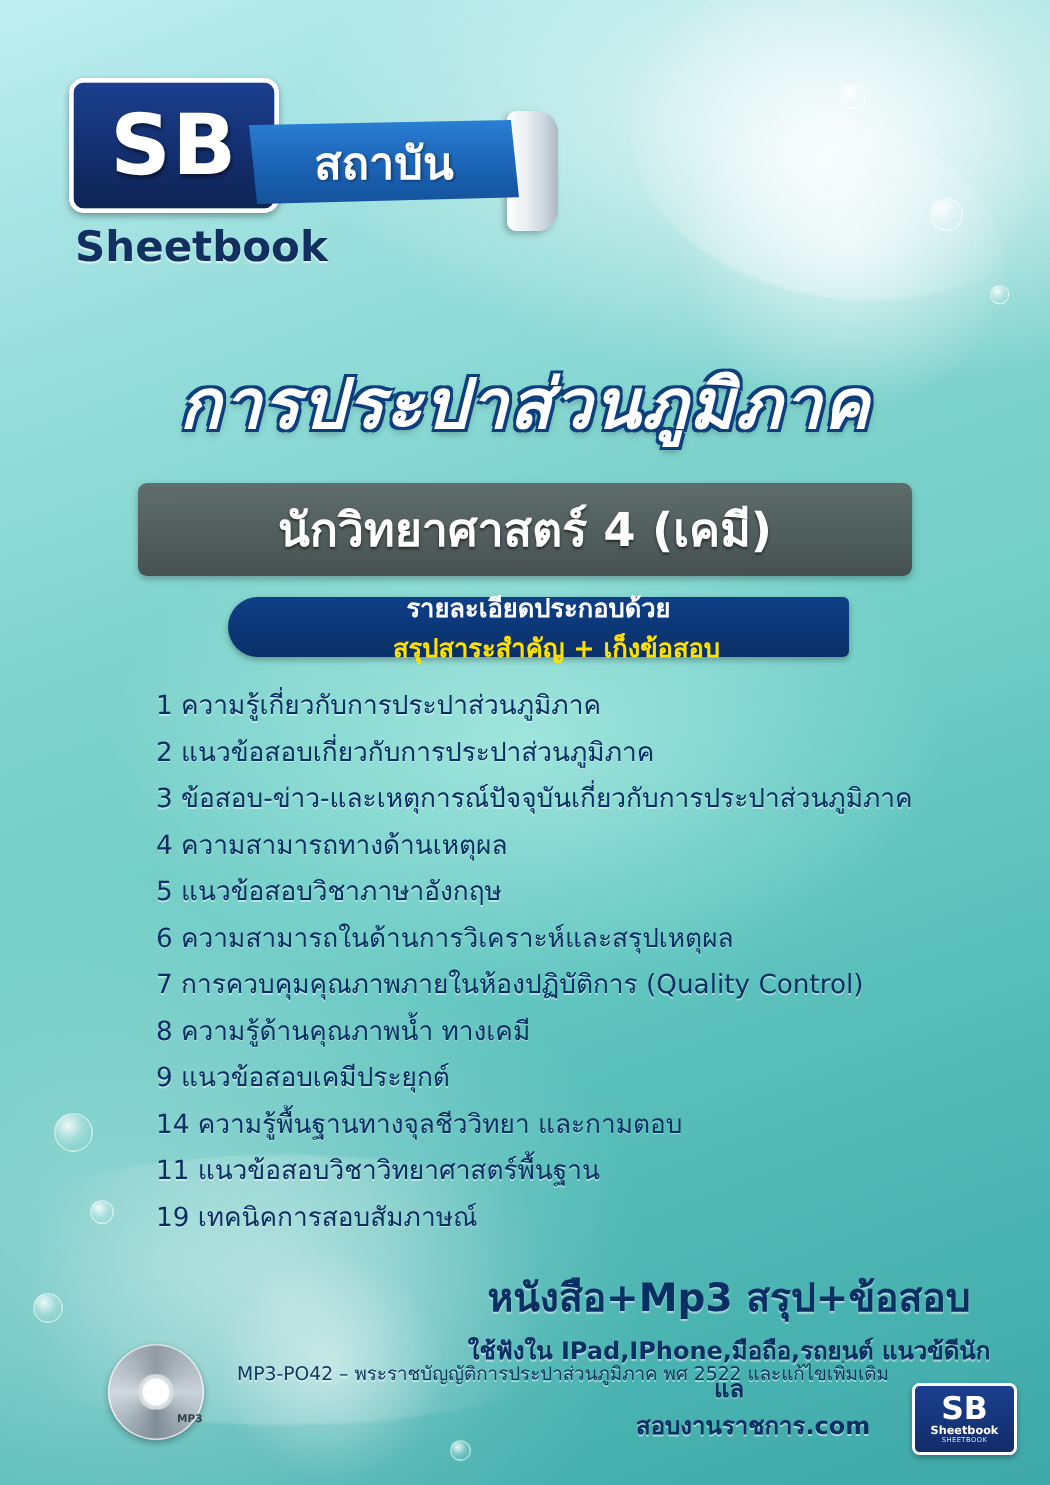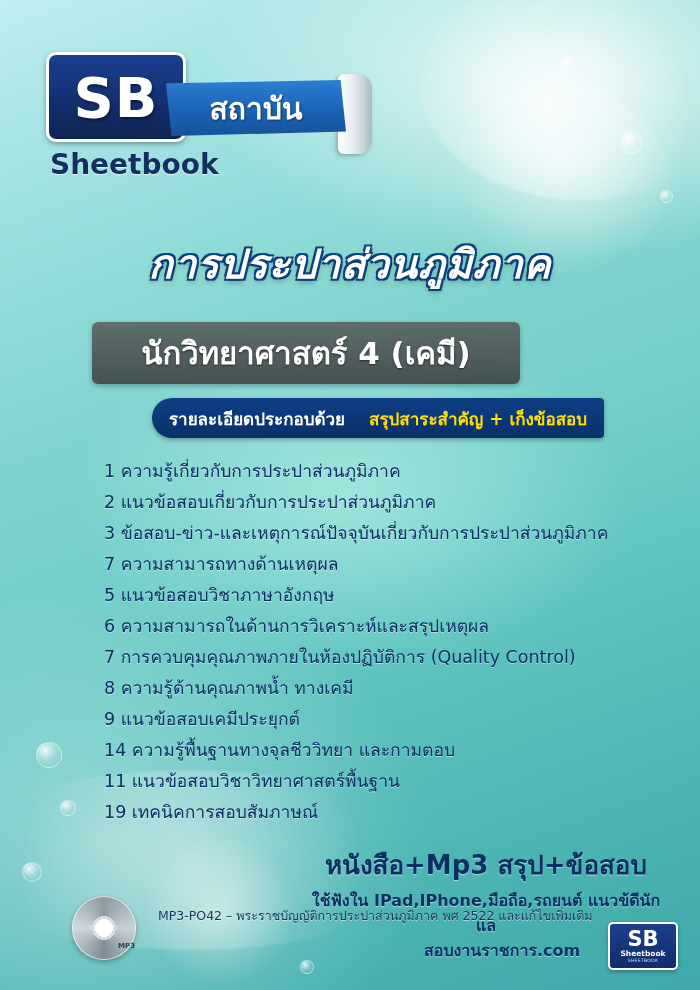--- a/index.html
+++ b/index.html
@@ -86,52 +86,53 @@
   .logo-sheetbook {
     position: absolute; left: 4px; top: 96px;
     color: #11305f; font-size: 28px; font-weight: bold;
     text-shadow: 0 1px 1px rgba(255,255,255,0.7);
   }
 
   
   .title-main {
     position: absolute; left: 0; right: 0; top: 232px;
     text-align: center;
-    font-size: 40px; font-weight: bold;
+    font-size: 46px; font-weight: bold;
     color: #ffffff;
     font-style: italic;
     letter-spacing: 1px;
     text-shadow:
       -2px -2px 0 #0d3f7d, 2px -2px 0 #0d3f7d, -2px 2px 0 #0d3f7d, 2px 2px 0 #0d3f7d,
       0 3px 6px rgba(0,0,0,0.35);
   }
 
   
   .subject-bar {
     position: absolute; left: 92px; top: 322px;
-    width: 428px; height: 62px;
+    width: 516px; height: 62px;
     background: linear-gradient(180deg, rgba(86,86,86,0.82) 0%, rgba(60,60,60,0.86) 100%);
     border-radius: 6px;
     display: flex; align-items: center; justify-content: center;
     box-shadow: 0 2px 5px rgba(0,0,0,0.28);
   }
   .subject-bar span {
     color: #ffffff; font-size: 31px; font-weight: bold;
     text-shadow: 0 1px 2px rgba(0,0,0,0.6);
   }
 
   
   .detail-bar {
     position: absolute; left: 152px; top: 398px;
-    width: 452px; height: 40px;
+    width: 414px; height: 40px;
     background: linear-gradient(180deg, #0e3f86 0%, #0a3068 100%);
     border-radius: 20px 4px 4px 20px;
     display: flex; align-items: center; justify-content: center;
     box-shadow: 0 2px 4px rgba(0,0,0,0.3);
     padding: 0 16px;
+    flex-direction: column;
   }
   .detail-bar .d1 { color: #ffffff; font-size: 17px; font-weight: bold; }
   .detail-bar .d2 { color: #ffe100; font-size: 17px; font-weight: bold; margin-left: 24px; }
 
   
   .topics {
     position: absolute; left: 104px; top: 456px; width: 520px;
   }
   .topic {
     color: #0a2f63;
@@ -231,21 +232,21 @@
 
   <div class="detail-bar">
     <span class="d1">รายละเอียดประกอบด้วย</span>
     <span class="d2">สรุปสาระสำคัญ + เก็งข้อสอบ</span>
   </div>
 
   <div class="topics">
     <div class="topic">1 ความรู้เกี่ยวกับการประปาส่วนภูมิภาค</div>
     <div class="topic">2 แนวข้อสอบเกี่ยวกับการประปาส่วนภูมิภาค</div>
     <div class="topic">3 ข้อสอบ-ข่าว-และเหตุการณ์ปัจจุบันเกี่ยวกับการประปาส่วนภูมิภาค</div>
-    <div class="topic">7 ความสามารถทางด้านเหตุผล</div>
+    <div class="topic">4 ความสามารถทางด้านเหตุผล</div>
     <div class="topic">5 แนวข้อสอบวิชาภาษาอังกฤษ</div>
     <div class="topic">6 ความสามารถในด้านการวิเคราะห์และสรุปเหตุผล</div>
     <div class="topic">7 การควบคุมคุณภาพภายในห้องปฏิบัติการ (Quality Control)</div>
     <div class="topic">8 ความรู้ด้านคุณภาพน้ำ ทางเคมี</div>
     <div class="topic">9 แนวข้อสอบเคมีประยุกต์</div>
     <div class="topic">14 ความรู้พื้นฐานทางจุลชีววิทยา และกามตอบ</div>
     <div class="topic">11 แนวข้อสอบวิชาวิทยาศาสตร์พื้นฐาน</div>
     <div class="topic">19 เทคนิคการสอบสัมภาษณ์</div>
   </div>
 

